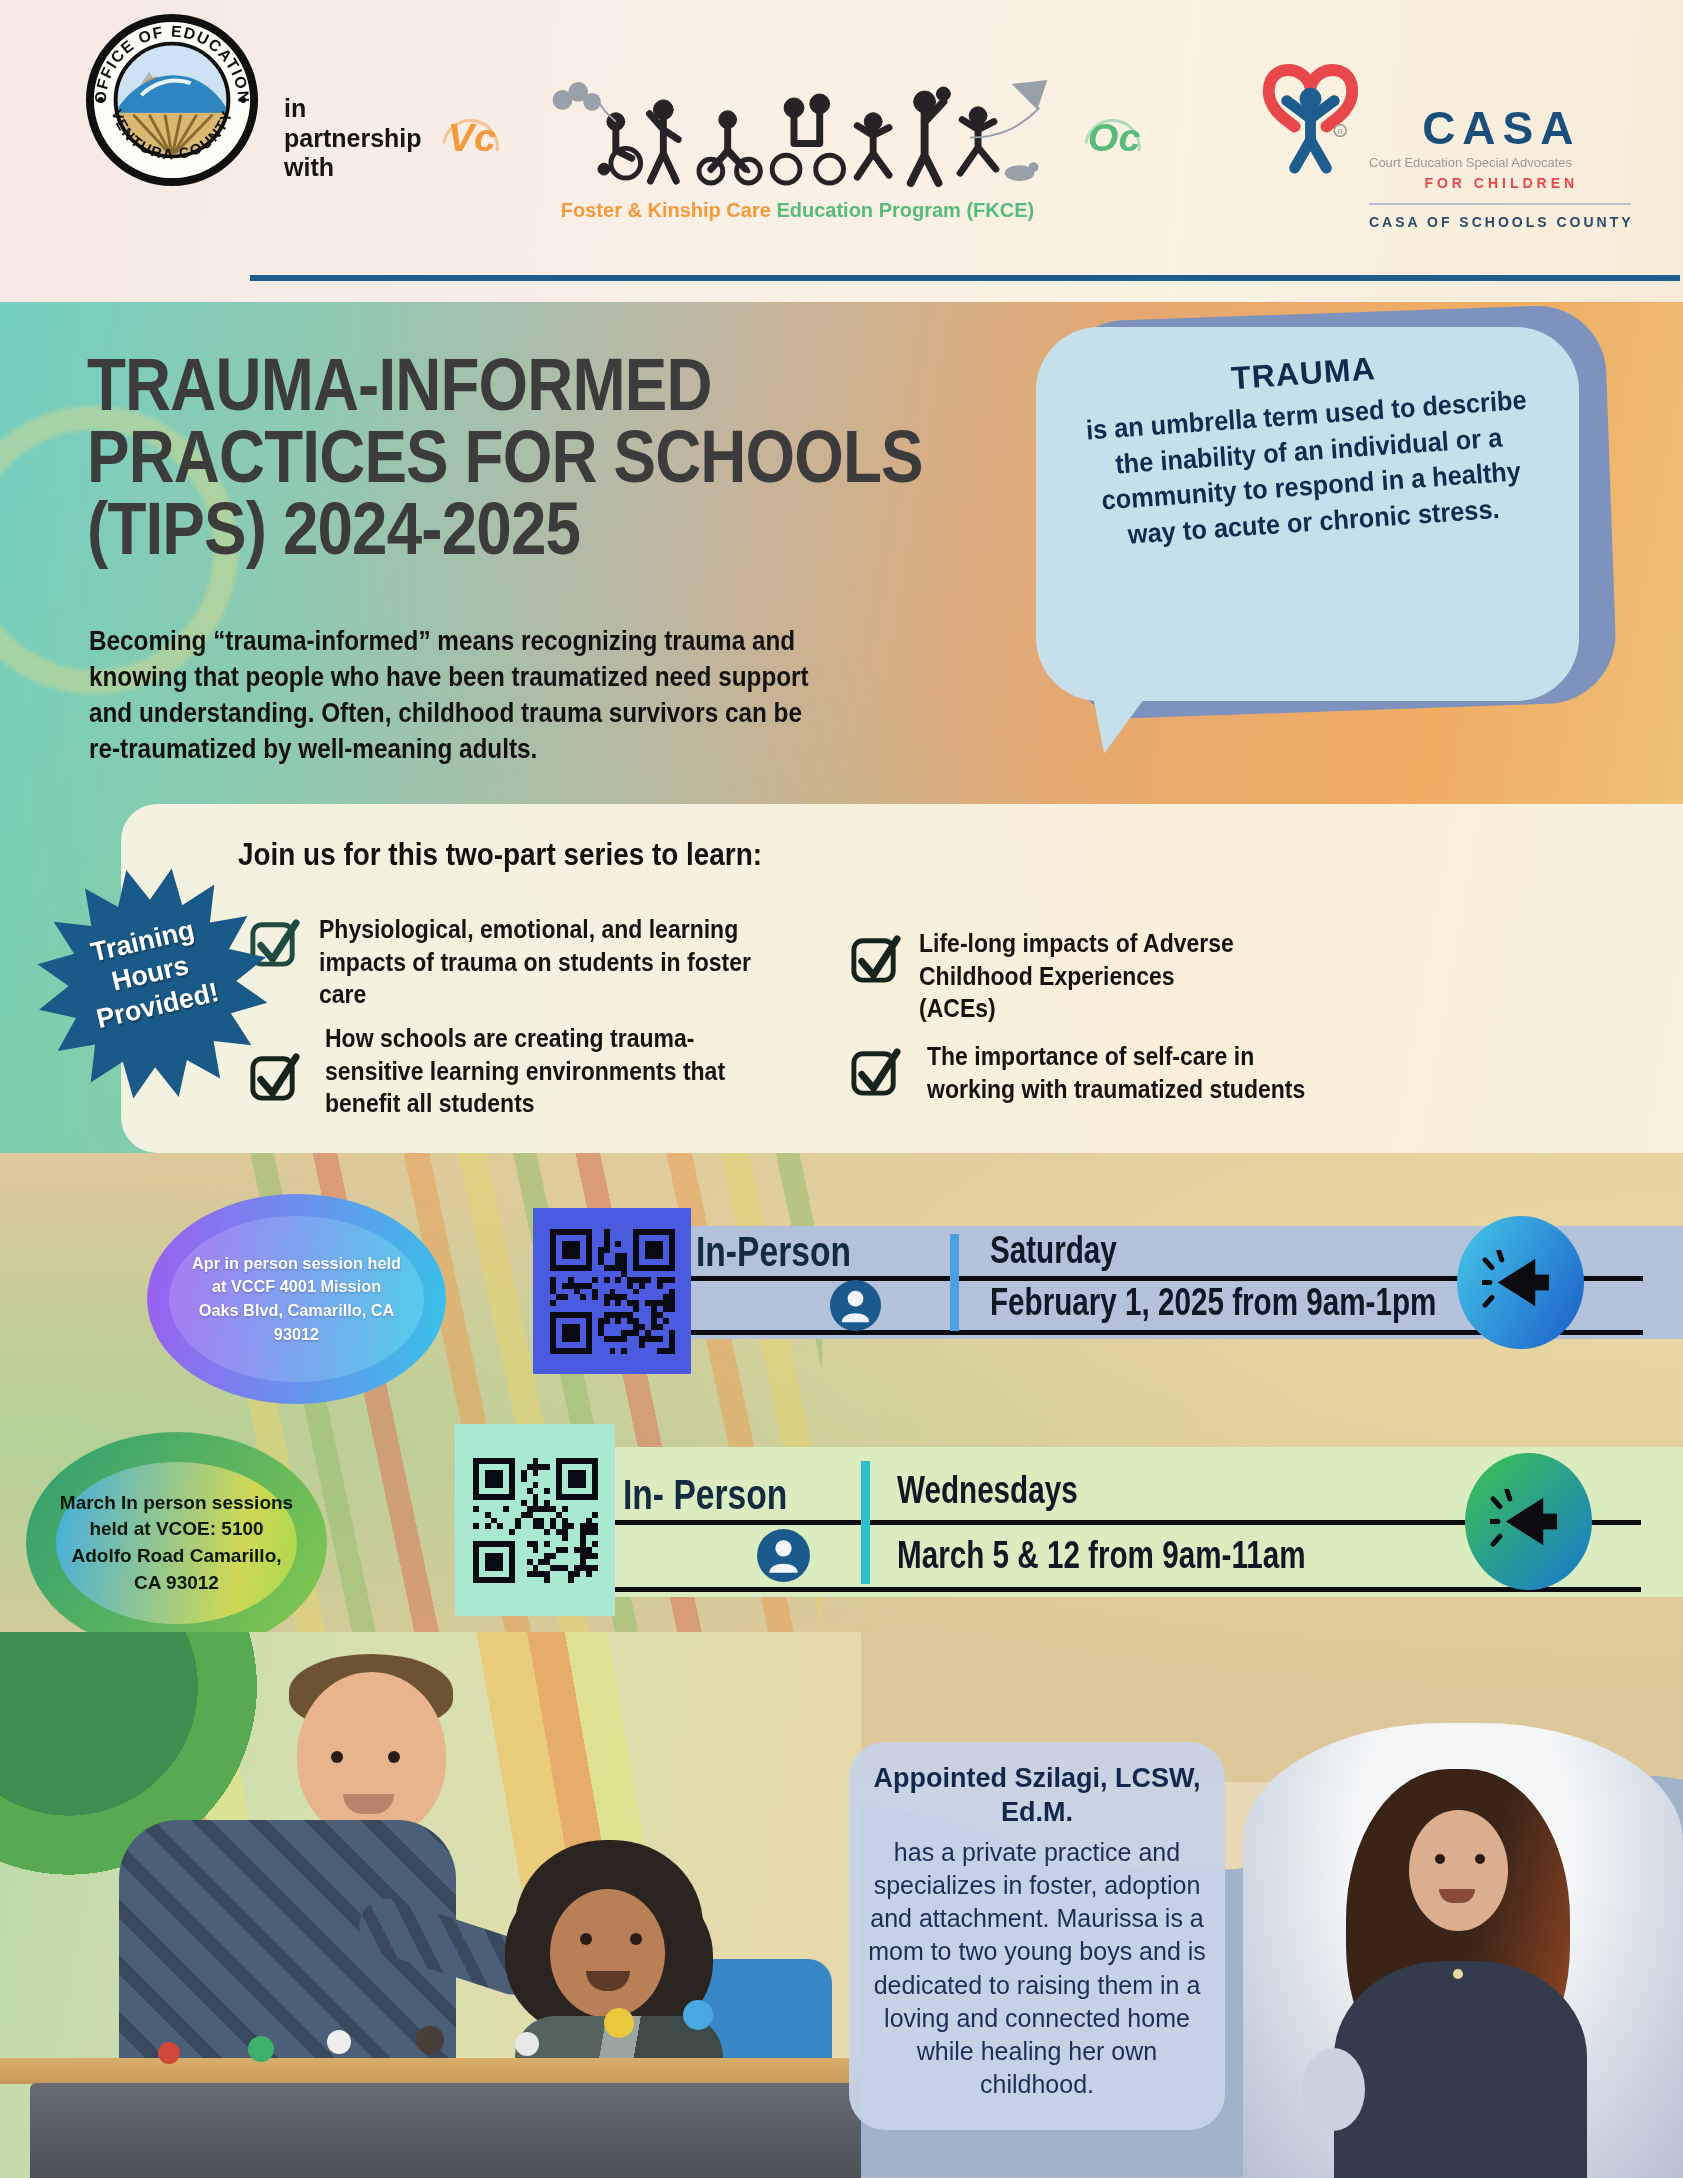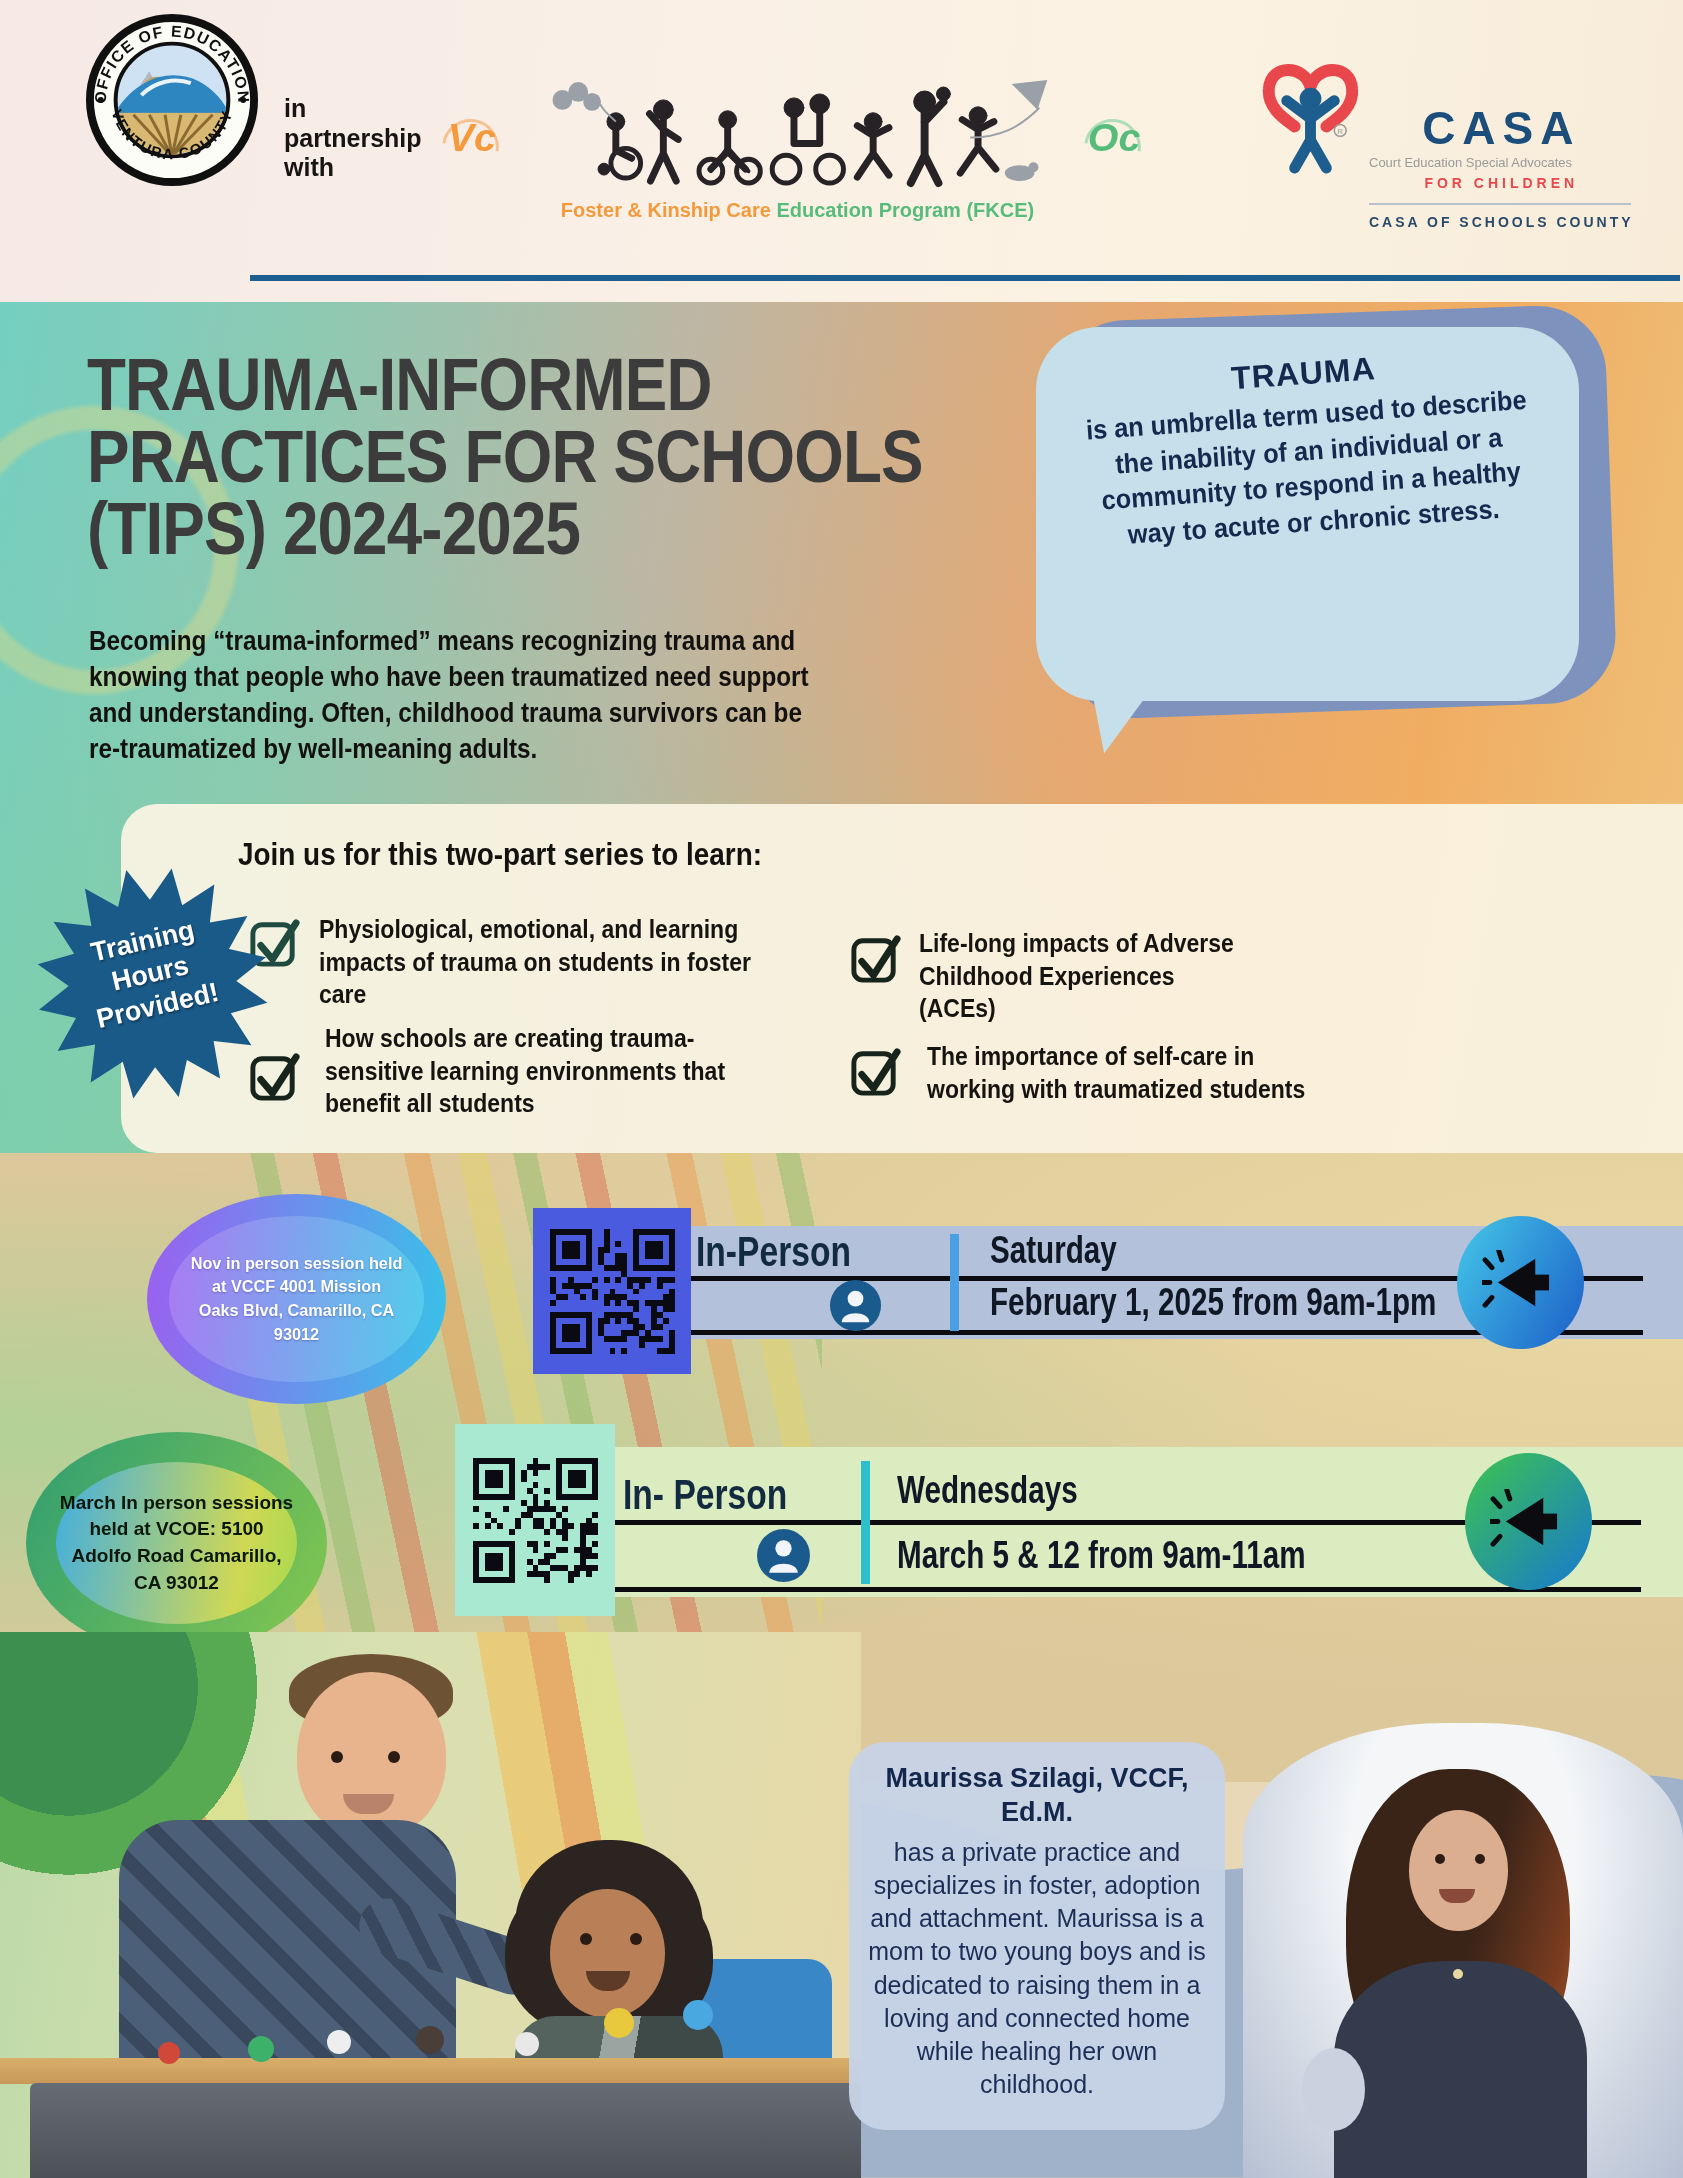--- a/index.html
+++ b/index.html
@@ -300,21 +300,21 @@
   <div class="abs badge">
     <div class="badge-text">
       <div>Training</div>
       <div>Hours</div>
       <div>Provided!</div>
     </div>
   </div>
 
   <div class="abs oval oval1">
     <div class="inner"></div>
-    <div class="txt">Nov in person session held at VCCF 4001 Mission Oaks Blvd, Camarillo, CA 93012</div>
+    <div class="txt">Apr in person session held at VCCF 4001 Mission Oaks Blvd, Camarillo, CA 93012</div>
   </div>
 
   <div class="abs band band1">
     <div class="bline" style="left:139px;top:50px;width:958px;"></div>
     <div class="bline" style="left:139px;top:104px;width:958px;"></div>
     <div class="mode" style="left:150px;top:2px;">In-Person</div>
     <div class="vdiv" style="left:404px;top:8px;height:97px;background:#4aa0e0;"></div>
     <div class="sched" style="left:444px;top:3px;">Saturday</div>
     <div class="sched" style="left:444px;top:55px;">February 1, 2025 from 9am-1pm</div>
     <svg class="person-badge" style="left:283px;top:53px;" width="53" height="53" viewBox="0 0 54 54">
@@ -622,21 +622,21 @@
     <div class="molecule" style="left:248px;top:404px;width:26px;height:26px;background:#3db06a;"></div>
     <div class="molecule" style="left:327px;top:398px;width:24px;height:24px;background:#eee;"></div>
     <div class="molecule" style="left:416px;top:394px;width:28px;height:28px;background:#4a3e38;"></div>
     <div class="molecule" style="left:515px;top:400px;width:24px;height:24px;background:#e8e8e8;"></div>
     <div class="molecule" style="left:604px;top:376px;width:30px;height:30px;background:#e8c83c;"></div>
     <div class="molecule" style="left:683px;top:368px;width:30px;height:30px;background:#4aa8e0;"></div>
     <div class="molecule" style="left:158px;top:410px;width:22px;height:22px;background:#d04838;"></div>
   </div>
 
   <div class="abs bio-blob">
-    <div class="bio-name">Maurissa Szilagi, VCCF, Ed.M.</div>
+    <div class="bio-name">Appointed Szilagi, LCSW, Ed.M.</div>
     <div class="bio-text">has a private practice and specializes in foster, adoption and attachment. Maurissa is a mom to two young boys and is dedicated to raising them in a loving and connected home while healing her own childhood.</div>
   </div>
 
   <div class="abs portrait">
     <div class="p-hair"></div>
     <div class="p-face"></div>
     <div class="eye" style="left:192px;top:131px;width:10px;height:10px;"></div>
     <div class="eye" style="left:232px;top:131px;width:10px;height:10px;"></div>
     <div class="p-smile"></div>
     <div class="p-body"></div>

